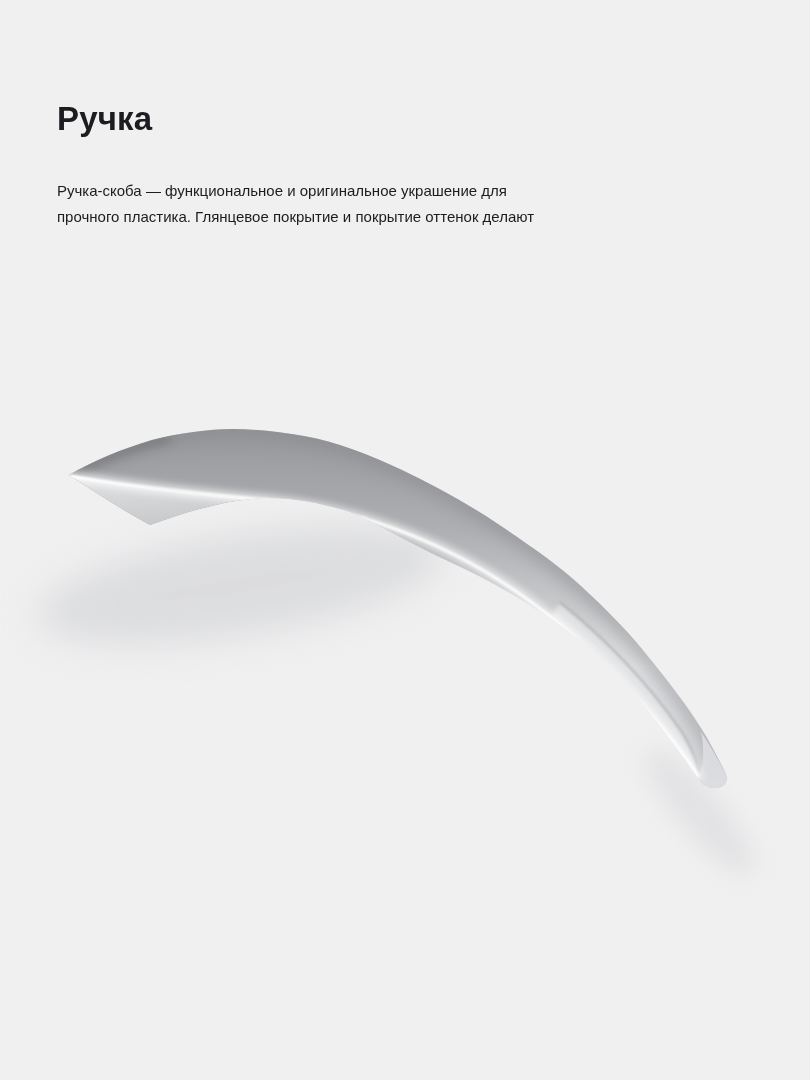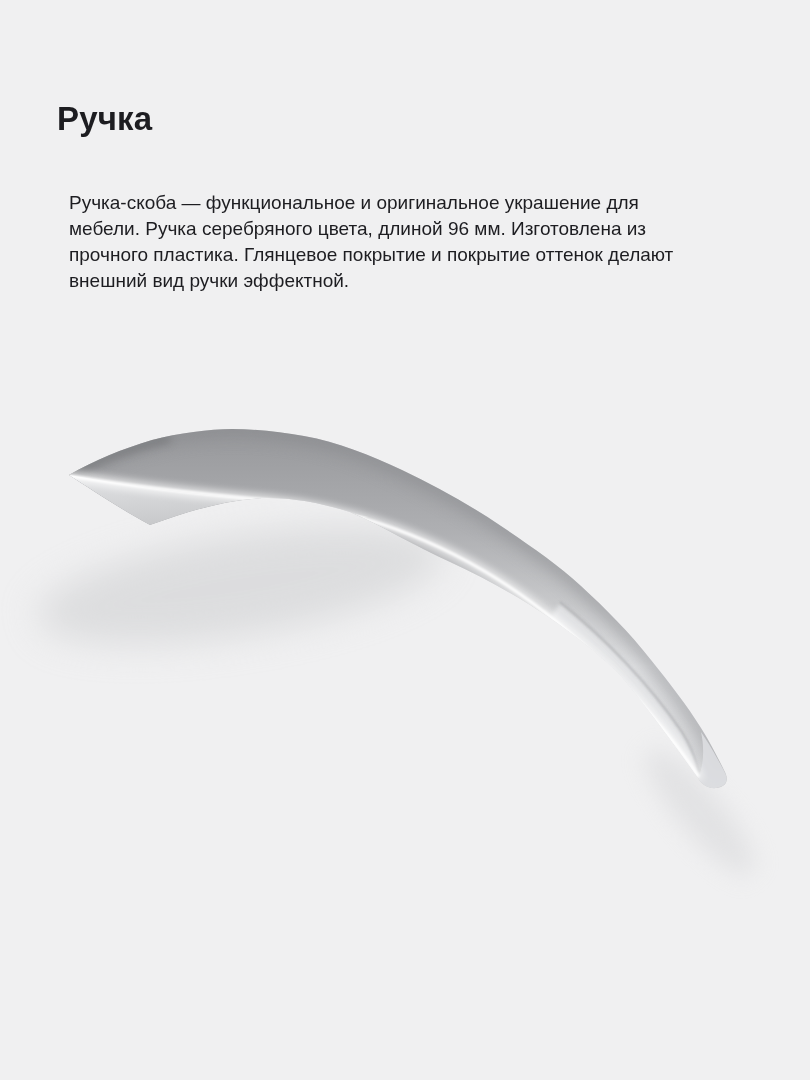--- a/index.html
+++ b/index.html
@@ -10,42 +10,40 @@
     font-family: "Liberation Sans", sans-serif;
     position: relative; overflow: hidden;
   }
   .card { position: absolute; inset: 0; border-radius: 18px; }
   .title {
     position: absolute; left: 57px; top: 100px; margin: 0;
     font-size: 33px; font-weight: 700; letter-spacing: 0.2px;
     color: var(--c-text, #1d1d21);
   }
   .desc {
-    position: absolute; left: 57px; top: 178px; width: 716px; margin: 12px;
-    font-size: 19px; line-height: 26px; font-weight: 400;
+    position: absolute; left: 57px; top: 178px; width: 716px; margin: 0;
+    font-size: 15px; line-height: 26px; font-weight: 400;
     color: var(--c-text, #1d1d21);
   }
   .desc .line { display: block; white-space: nowrap; }
   .photo {
     position: absolute; left: 0; top: 380px; width: 810px; height: 560px; margin: 0;
   }
   .photo svg { display: block; width: 810px; height: 560px; }
 </style>
 </head>
 <body>
 
 <div class="card">
 
   <h1 class="title">Ручка</h1>
 
   <p class="desc">
       <span class="line">Ручка-скоба — функциональное и оригинальное украшение для</span>
-      <span class="line">мебели. Ручка серебряного цвета, длиной 96 мм. Изготовлена из</span>
       <span class="line">прочного пластика. Глянцевое покрытие и покрытие оттенок делают</span>
-      <span class="line">внешний вид ручки эффектной.</span>
     </p>
 
   <figure class="photo">
     <svg viewBox="0 0 810 560" xmlns="http://www.w3.org/2000/svg" aria-hidden="true">
       <defs>
         <filter id="b18" x="-60%" y="-60%" width="220%" height="220%">
             <feGaussianBlur stdDeviation="18"></feGaussianBlur>
           </filter>
         <filter id="b12" x="-60%" y="-60%" width="220%" height="220%">
             <feGaussianBlur stdDeviation="12"></feGaussianBlur>

